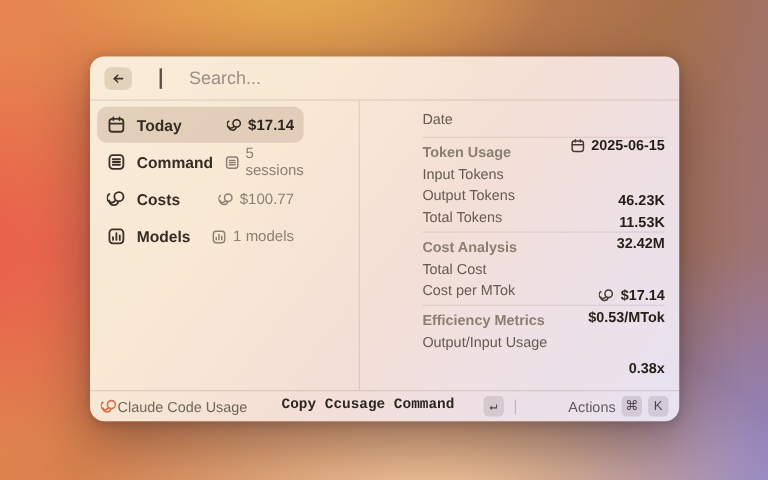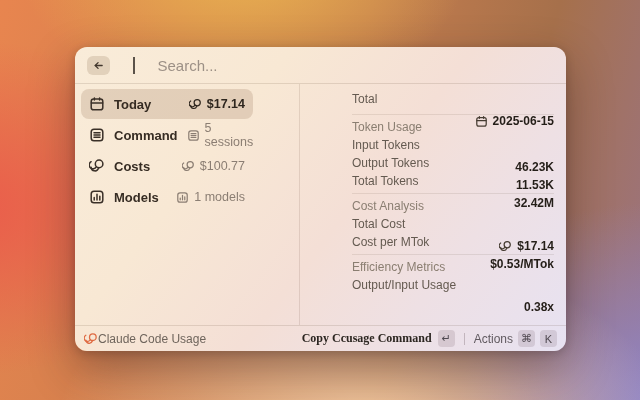--- a/index.html
+++ b/index.html
@@ -44,39 +44,39 @@
   .icon { display:inline-flex; }
   .icon svg { display:block; }
   .ic-left { color:#3a3028; } .ic-left svg { width:16px; height:16px; }
   .ic-val svg { width:13px; height:13px; }
   .vdiv { width:1px; background:rgba(70,45,25,0.12); }
   
   .detail { flex:1; padding:3px 12px 0 12px; }
   .drow { height:18px; display:flex; align-items:center; justify-content:space-between; }
   .drow.date { height:24px; }
   .dlabel { font-size:12px; color:#645a50; font-weight:500; }
-  .dheader { font-size:12px; color:#8a7e71; font-weight:400; }
+  .dheader { font-size:12px; color:#8a7e71; font-weight:700; }
   .dvalue { font-size:12px; color:#241e18; font-weight:700; display:flex; align-items:center; gap:5px;margin-top:44px; }
   .dvalue .icon { color:#453b31; } .dvalue .icon svg { width:13px; height:13px; }
   .detail hr { border:none; border-top:1px solid rgba(70,45,25,0.10); margin:3px 0; }
   
   .footer { height:26px; flex:0 0 26px; border-top:1px solid rgba(70,45,25,0.13);
     display:flex; align-items:center; padding:0 9px; font-size:12px; }
   .brand { display:flex; align-items:center; gap:0; color:#6f655c; font-weight:500; }
   .brand .icon { color:#df6b43; } .brand .icon svg { width:14px; height:14px; }
   .f-right { margin-left:auto; display:flex; align-items:center; gap:6px; }
-  .primary-action { display:flex; align-items:center; gap:6px; background:none; border:none; padding:0;
-    font-family:Liberation Serif, serif; }
+  .primary-action { display:flex; gap:24px; background:none; border:none; padding:0;
+    font-family:Liberation Mono, monospace; }
   .primary-label { font-size:12px; font-weight:700; color:#2c2621; }
   .keycap { min-width:17px; height:17px; padding:0 3px; border-radius:4px; background:rgba(101,77,88,0.16);
     color:#4f4850; font-size:11px; display:inline-flex; align-items:center; justify-content:center;
     font-weight:500; }
   .fsep { width:1px; height:12px; background:rgba(70,50,60,0.25); margin:0 3px; }
   .actions-btn { display:flex; align-items:center; gap:5px; background:none; border:none; padding:0;
-    font-family:"Liberation Sans", sans-serif; }
+    font-family:"Liberation Sans", sans-serif;margin-left:35px; }
   .actions-label { font-size:12px; color:#615a60; font-weight:500; }
 </style>
 </head>
 <body>
 
 <div class="window">
 
   <div class="search-row">
     <div class="back-btn">
       <span class="icon">
@@ -166,21 +166,21 @@
                 <path d="M5.2 10.9V8.6M8 10.9V5.3M10.8 10.9V7.2"></path>
               </svg>
             </span>
             <span>1 models</span>
           </span>
         </div>
       </div>
     <div class="vdiv"></div>
     <div class="detail">
       <div class="drow date">
-        <span class="dlabel">Total</span>
+        <span class="dlabel">Date</span>
         <span class="dvalue">
           <span class="icon" id="date-icon-slot">
               <svg viewBox="0 0 16 16" fill="none" stroke="currentColor" stroke-width="1.5" stroke-linecap="round" stroke-linejoin="round">
                 <rect x="2.2" y="3.1" width="11.6" height="10.7" rx="2.4"></rect>
                 <path d="M2.4 7h11.2"></path>
                 <path d="M5.4 1.9v2.2M10.6 1.9v2.2"></path>
               </svg>
             </span>
           <span>2025-06-15</span>
         </span>

